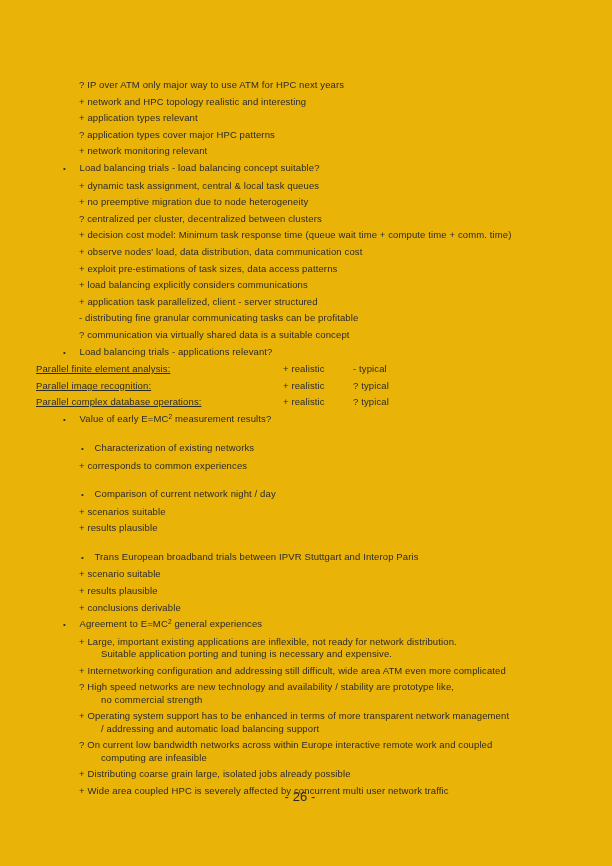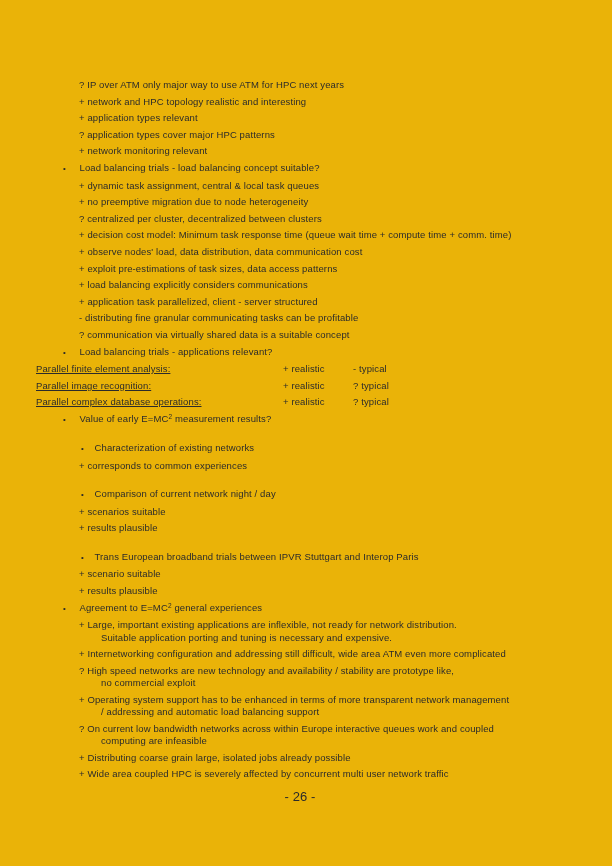--- a/index.html
+++ b/index.html
@@ -91,23 +91,24 @@
       <div class="row table"><span class="t-label">Parallel complex database operations:</span><span class="t-col2">+ realistic</span><span class="t-col3">? typical</span></div>
       <div class="row bullet1"><span class="marker">•</span><span class="text">Value of early E=MC<sup>2</sup> measurement results?</span></div>
       <div class="row bullet2"><span class="marker">•</span><span class="text">Characterization of existing networks</span></div>
       <div class="row item"><span class="marker">+</span> <span class="text">corresponds to common experiences</span></div>
       <div class="row bullet2"><span class="marker">•</span><span class="text">Comparison of current network night / day</span></div>
       <div class="row item"><span class="marker">+</span> <span class="text">scenarios suitable</span></div>
       <div class="row item"><span class="marker">+</span> <span class="text">results plausible</span></div>
       <div class="row bullet2"><span class="marker">•</span><span class="text">Trans European broadband trials between IPVR Stuttgart and Interop Paris</span></div>
       <div class="row item"><span class="marker">+</span> <span class="text">scenario suitable</span></div>
       <div class="row item"><span class="marker">+</span> <span class="text">results plausible</span></div>
+      <div class="row item"><span class="marker">+</span> <span class="text">conclusions derivable</span></div>
       <div class="row bullet1"><span class="marker">•</span><span class="text">Agreement to E=MC<sup>2</sup> general experiences</span></div>
       <div class="row item"><span class="marker">+</span> <span class="text">Large, important existing applications are inflexible, not ready for network distribution.</span><div class="wrap">Suitable application porting and tuning is necessary and expensive.</div></div>
       <div class="row item"><span class="marker">+</span> <span class="text">Internetworking configuration and addressing still difficult, wide area ATM even more complicated</span></div>
-      <div class="row item"><span class="marker">?</span> <span class="text">High speed networks are new technology and availability / stability are prototype like,</span><div class="wrap">no commercial exploit</div></div>
+      <div class="row item"><span class="marker">?</span> <span class="text">High speed networks are new technology and availability / stability are prototype like,</span><div class="wrap">no commercial strength</div></div>
       <div class="row item"><span class="marker">+</span> <span class="text">Operating system support has to be enhanced in terms of more transparent network management</span><div class="wrap">/ addressing and automatic load balancing support</div></div>
-      <div class="row item"><span class="marker">?</span> <span class="text">On current low bandwidth networks across within Europe interactive queues work and coupled</span><div class="wrap">computing are infeasible</div></div>
+      <div class="row item"><span class="marker">?</span> <span class="text">On current low bandwidth networks across within Europe interactive remote work and coupled</span><div class="wrap">computing are infeasible</div></div>
       <div class="row item"><span class="marker">+</span> <span class="text">Distributing coarse grain large, isolated jobs already possible</span></div>
       <div class="row item"><span class="marker">+</span> <span class="text">Wide area coupled HPC is severely affected by concurrent multi user network traffic</span></div>
     </div>
   <div class="footer">- 26 -</div>
 </div>
 
 </body></html>

